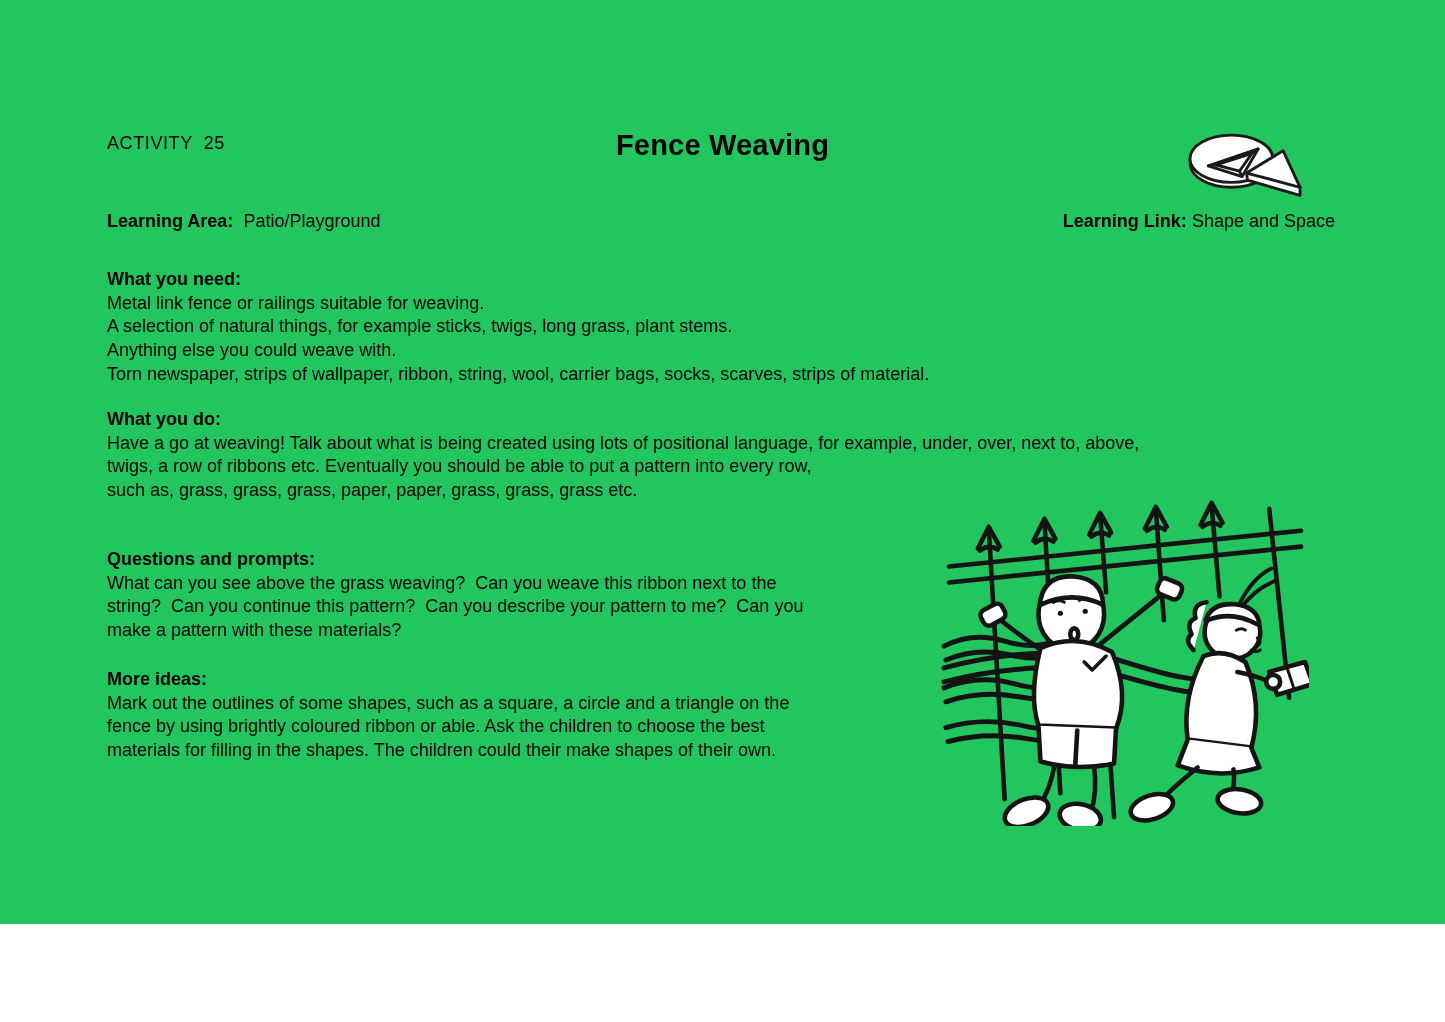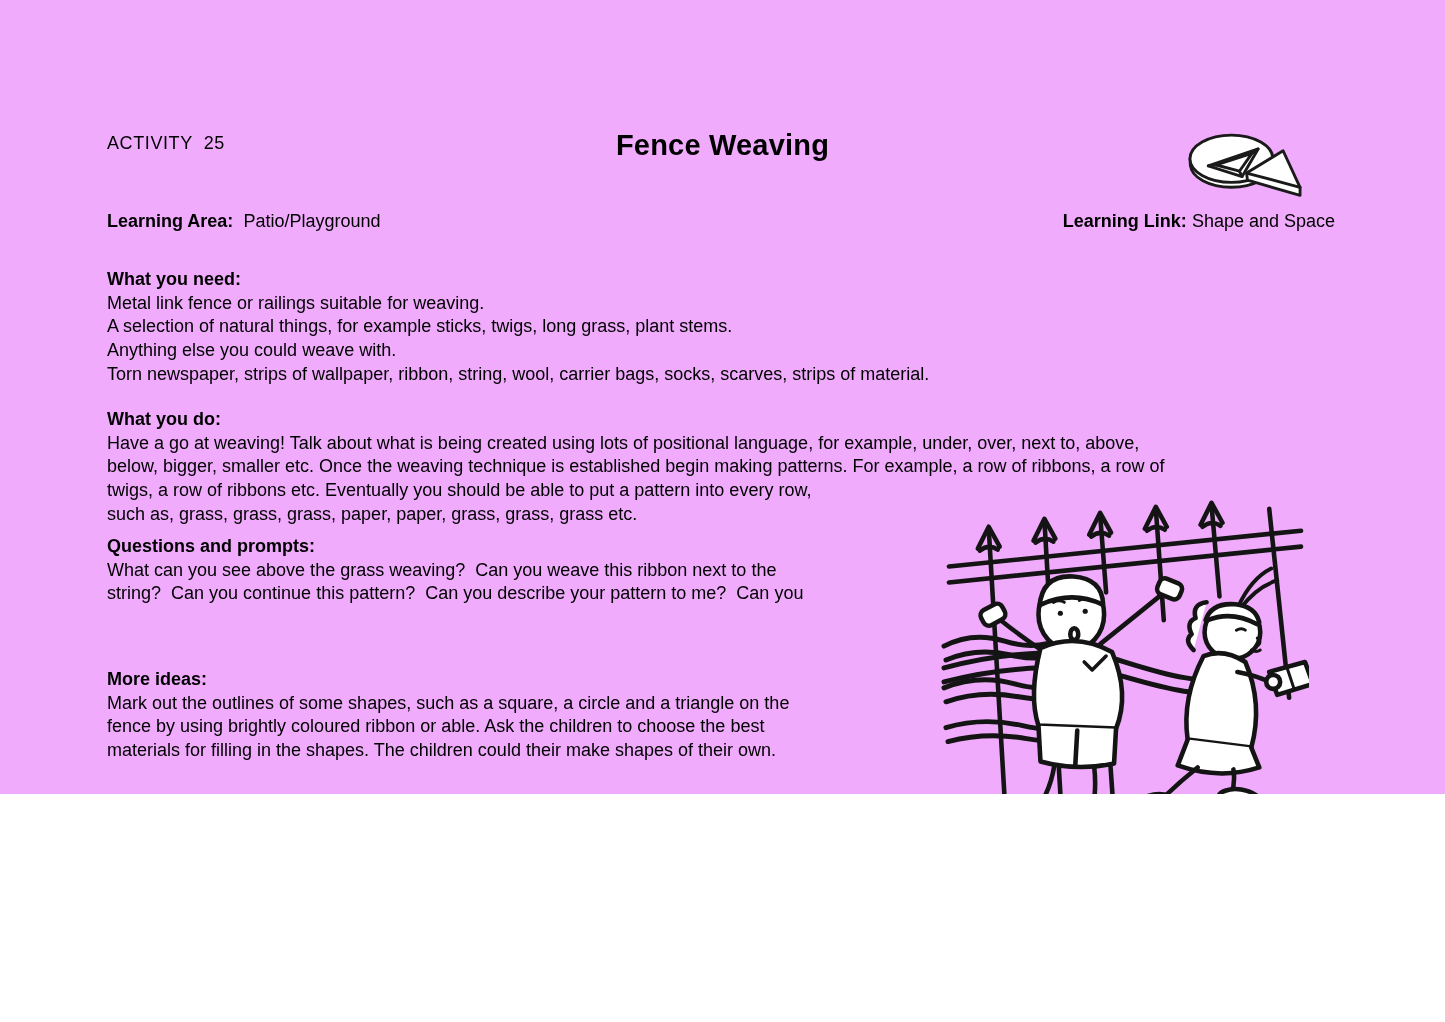--- a/index.html
+++ b/index.html
@@ -1,20 +1,20 @@
 <!DOCTYPE html>
 <html><head>
 <meta charset="utf-8">
 <style>
   html, body { margin: 0; padding: 0; background: #ffffff; }
   .page {
     position: relative;
     width: 1445px;
-    height: 794px;
-    background: #f0abfc;
+    height: 924px;
+    background: #22c55e;
     font-family: "Liberation Sans", sans-serif;
     color: #000;
     overflow: hidden;
   }
   .activity-label {
     position: absolute;
     left: 107px; top: 133px;
     font-size: 18px;
     letter-spacing: 0.6px;
     white-space: pre;
@@ -111,29 +111,29 @@
     <div class="heading">What you need:</div>
     <div class="line">Metal link fence or railings suitable for weaving.</div>
     <div class="line">A selection of natural things, for example sticks, twigs, long grass, plant stems.</div>
     <div class="line">Anything else you could weave with.</div>
     <div class="line">Torn newspaper, strips of wallpaper, ribbon, string, wool, carrier bags, socks, scarves, strips of material.</div>
   </div>
 
   <div class="section" style="top:408px">
     <div class="heading">What you do:</div>
     <div class="line">Have a go at weaving! Talk about what is being created using lots of positional language, for example, under, over, next to, above,</div>
-    <div class="line">below, bigger, smaller etc. Once the weaving technique is established begin making patterns. For example, a row of ribbons, a row of</div>
     <div class="line">twigs, a row of ribbons etc. Eventually you should be able to put a pattern into every row,</div>
     <div class="line">such as, grass, grass, grass, paper, paper, grass, grass, grass etc.</div>
   </div>
 
-  <div class="section" style="top:535px">
+  <div class="section" style="top:548px">
     <div class="heading">Questions and prompts:</div>
     <div class="line">What can you see above the grass weaving?  Can you weave this ribbon next to the</div>
     <div class="line">string?  Can you continue this pattern?  Can you describe your pattern to me?  Can you</div>
+    <div class="line">make a pattern with these materials?</div>
   </div>
 
   <div class="section" style="top:668px">
     <div class="heading">More ideas:</div>
     <div class="line">Mark out the outlines of some shapes, such as a square, a circle and a triangle on the</div>
     <div class="line">fence by using brightly coloured ribbon or able. Ask the children to choose the best</div>
     <div class="line">materials for filling in the shapes. The children could their make shapes of their own.</div>
   </div>
 
   <span class="illustration-wrap">

